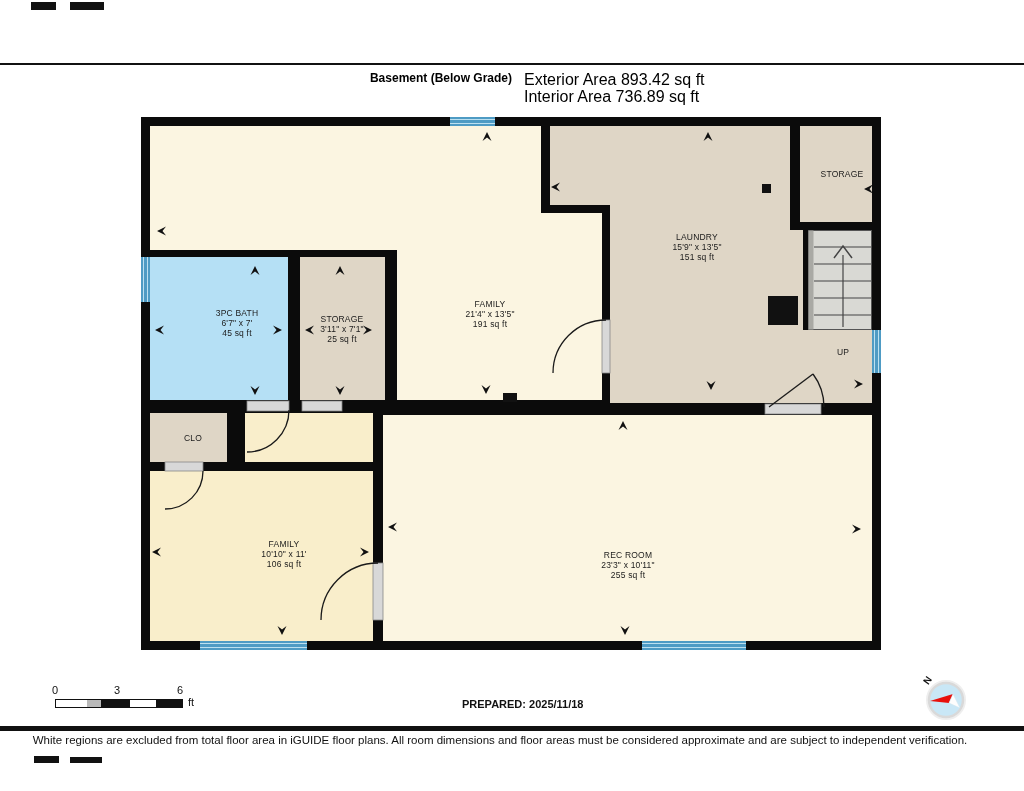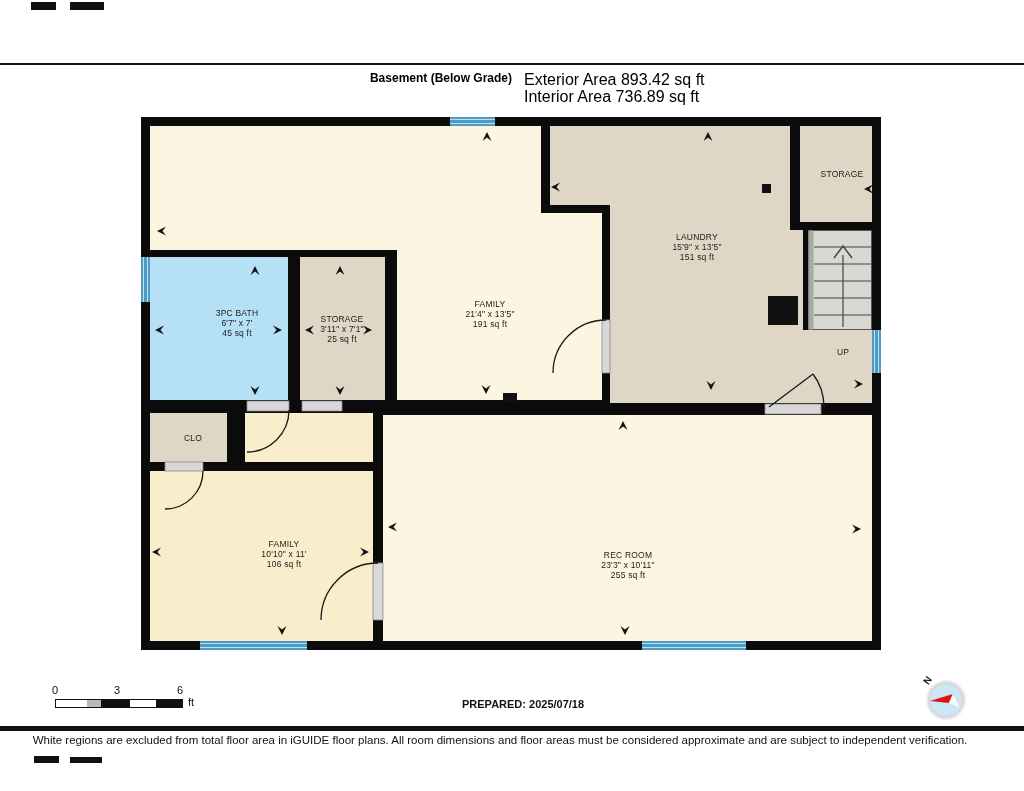--- a/index.html
+++ b/index.html
@@ -181,21 +181,21 @@
     <div class="bar">
       <div class="seg" style="width:31px;background:#fff;"></div>
       <div class="seg" style="width:14px;background:#b9b9b9;"></div>
       <div class="seg" style="width:29px;background:#111;"></div>
       <div class="seg" style="width:26px;background:#fff;"></div>
       <div class="seg" style="width:26px;background:#111;"></div>
     </div>
     <span class="unit">ft</span>
   </div>
 
-  <div class="abs prepared">PREPARED: 2025/07/18</div>
+  <div class="abs prepared">PREPARED: 2025/11/18</div>
 
   <svg class="abs" style="left:912px;top:668px;" width="64" height="60" viewBox="0 0 64 60">
     <circle cx="34" cy="32" r="19" fill="none" stroke="#eee" stroke-width="2"></circle>
     <circle cx="34" cy="32" r="17" fill="#C9E7F6" stroke="#D9D9D9" stroke-width="2.5"></circle>
     <g>
       <polygon points="18,33 41,26 37,35" fill="#E8100C"></polygon>
       <polygon points="41,26 48,40 37,35" fill="#FDFDFD" stroke="#cfe4ef" stroke-width="0.5"></polygon>
     </g>
     <text x="13" y="17" font-size="10" font-weight="bold" fill="#111" transform="rotate(-55 15 14)">N</text>
   </svg>

